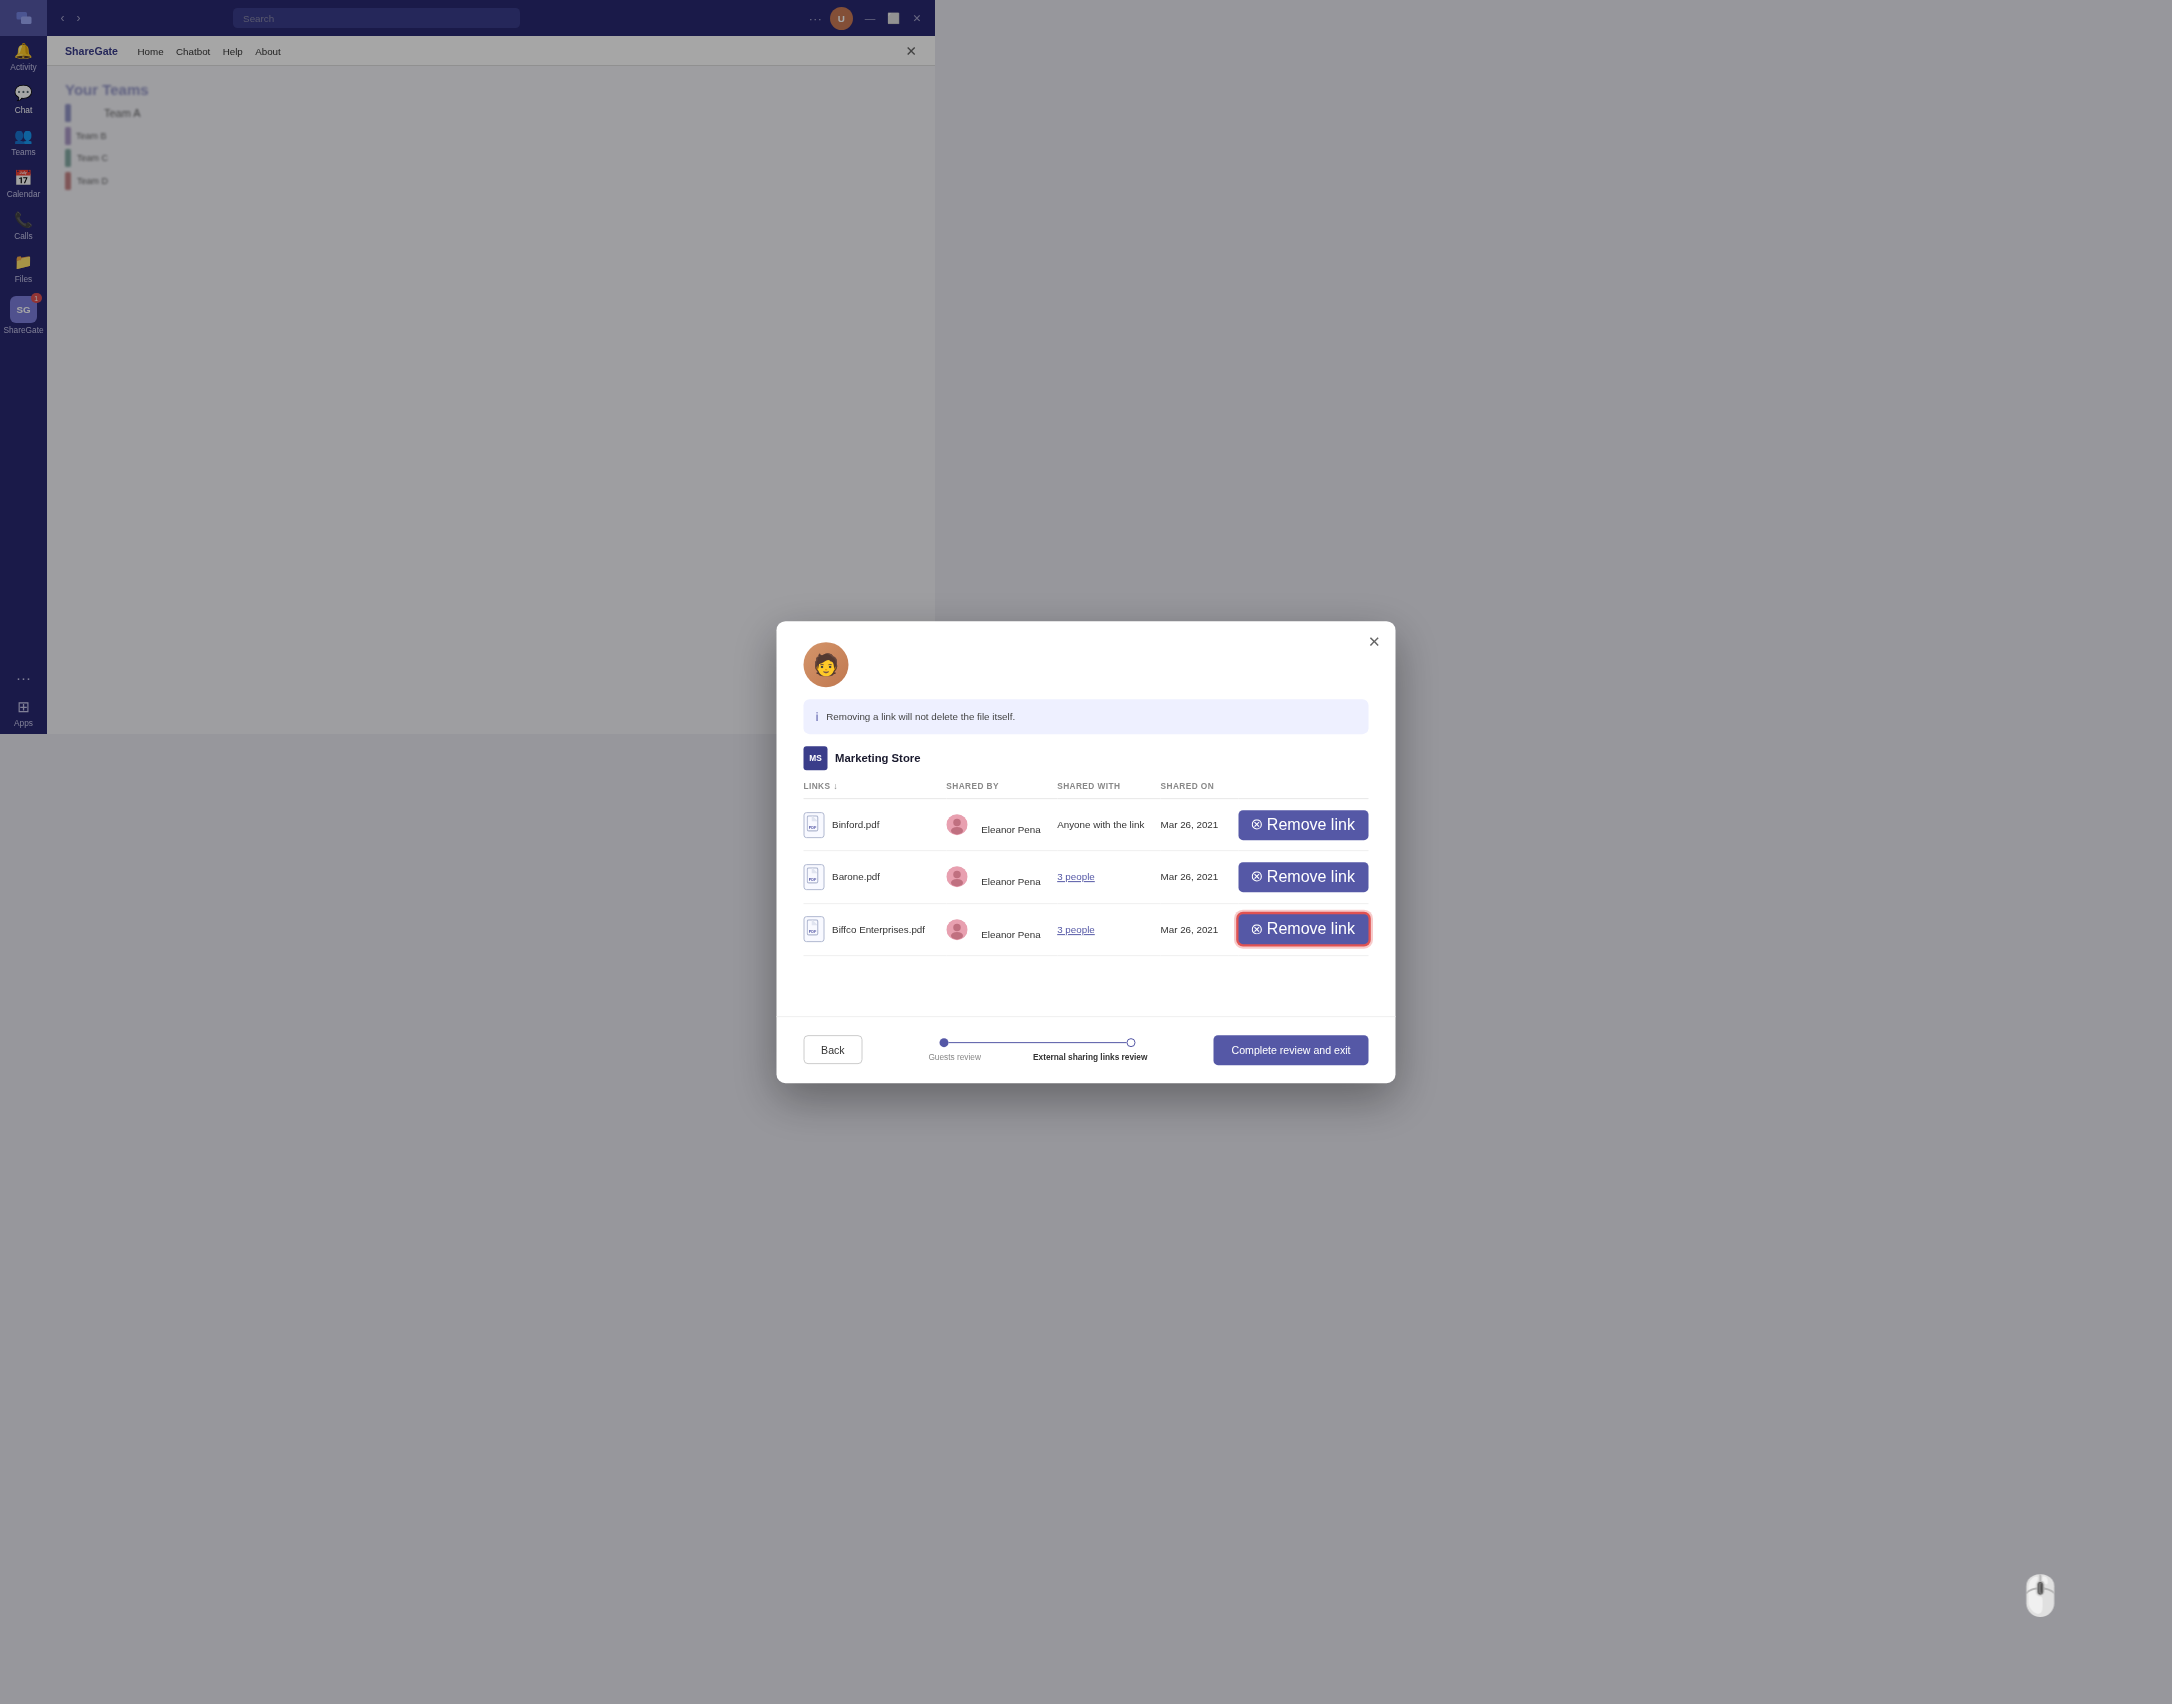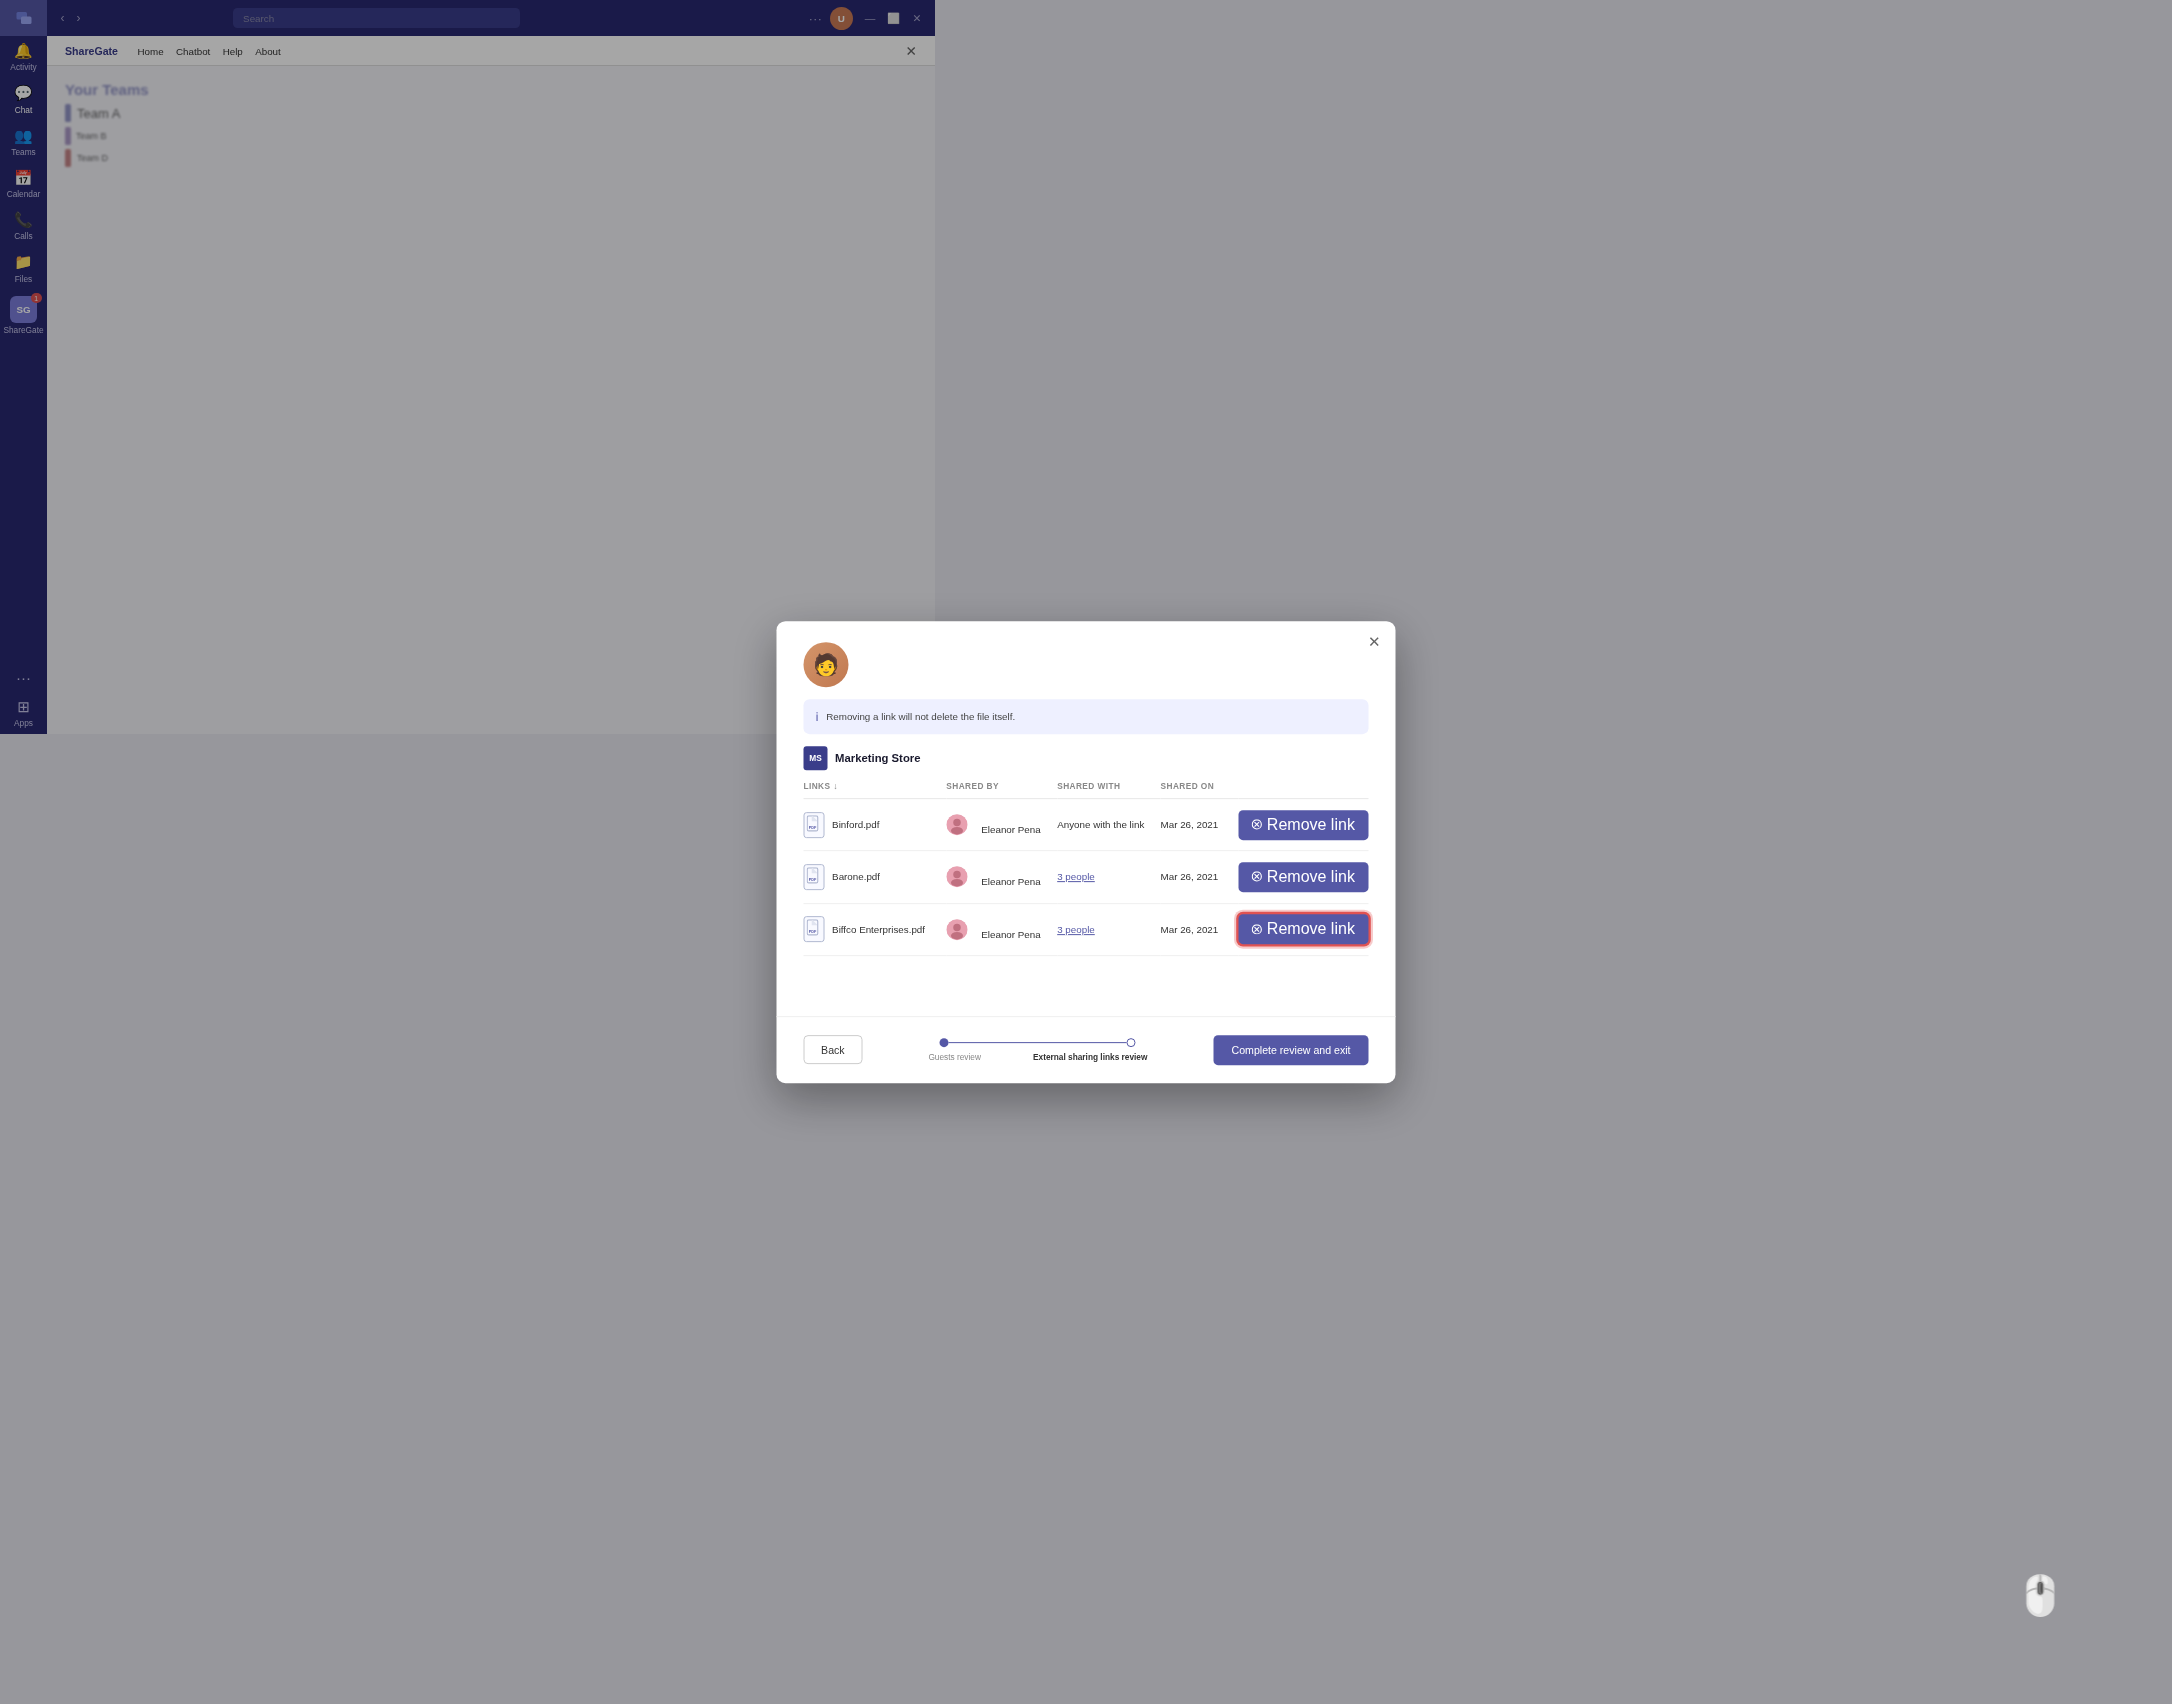--- a/index.html
+++ b/index.html
@@ -478,25 +478,29 @@
       <a href="#">Help</a>
       <a href="#">About</a>
     </div>
     <span class="app-topbar-close">✕</span>
   </div>
   <div class="bg-content">
     <div class="bg-teams-label">Your Teams</div>
     <div style="margin-top:6px;">
       <div style="display:flex; align-items:center; gap:6px; margin-bottom:4.5px;">
         <div style="width:6px;height:18px;background:#5558a6;border-radius:1.5px;"></div>
-        <span style="font-size:13px;">Team A</span>
+        <span style="font-size:11px;margin-left:27px;">Team A</span>
       </div>
       <div style="display:flex; align-items:center; gap:5px; margin-bottom:4.5px;">
         <div style="width:6px;height:18px;background:#7b5ea6;border-radius:1.5px;"></div>
         <span style="font-size:9px;">Team B</span>
+      </div>
+      <div style="display:flex; align-items:center; gap:6px; margin-bottom:4.5px;">
+        <div style="width:6px;height:18px;background:#3d7a6e;border-radius:1.5px;"></div>
+        <span style="font-size:9px;">Team C</span>
       </div>
       <div style="display:flex; align-items:center; gap:6px; margin-bottom:4.5px;">
         <div style="width:6px;height:18px;background:#a63d3d;border-radius:1.5px;"></div>
         <span style="font-size:9px;">Team D</span>
       </div>
     </div>
   </div>
 </div>
 
 <div class="overlay"></div>

